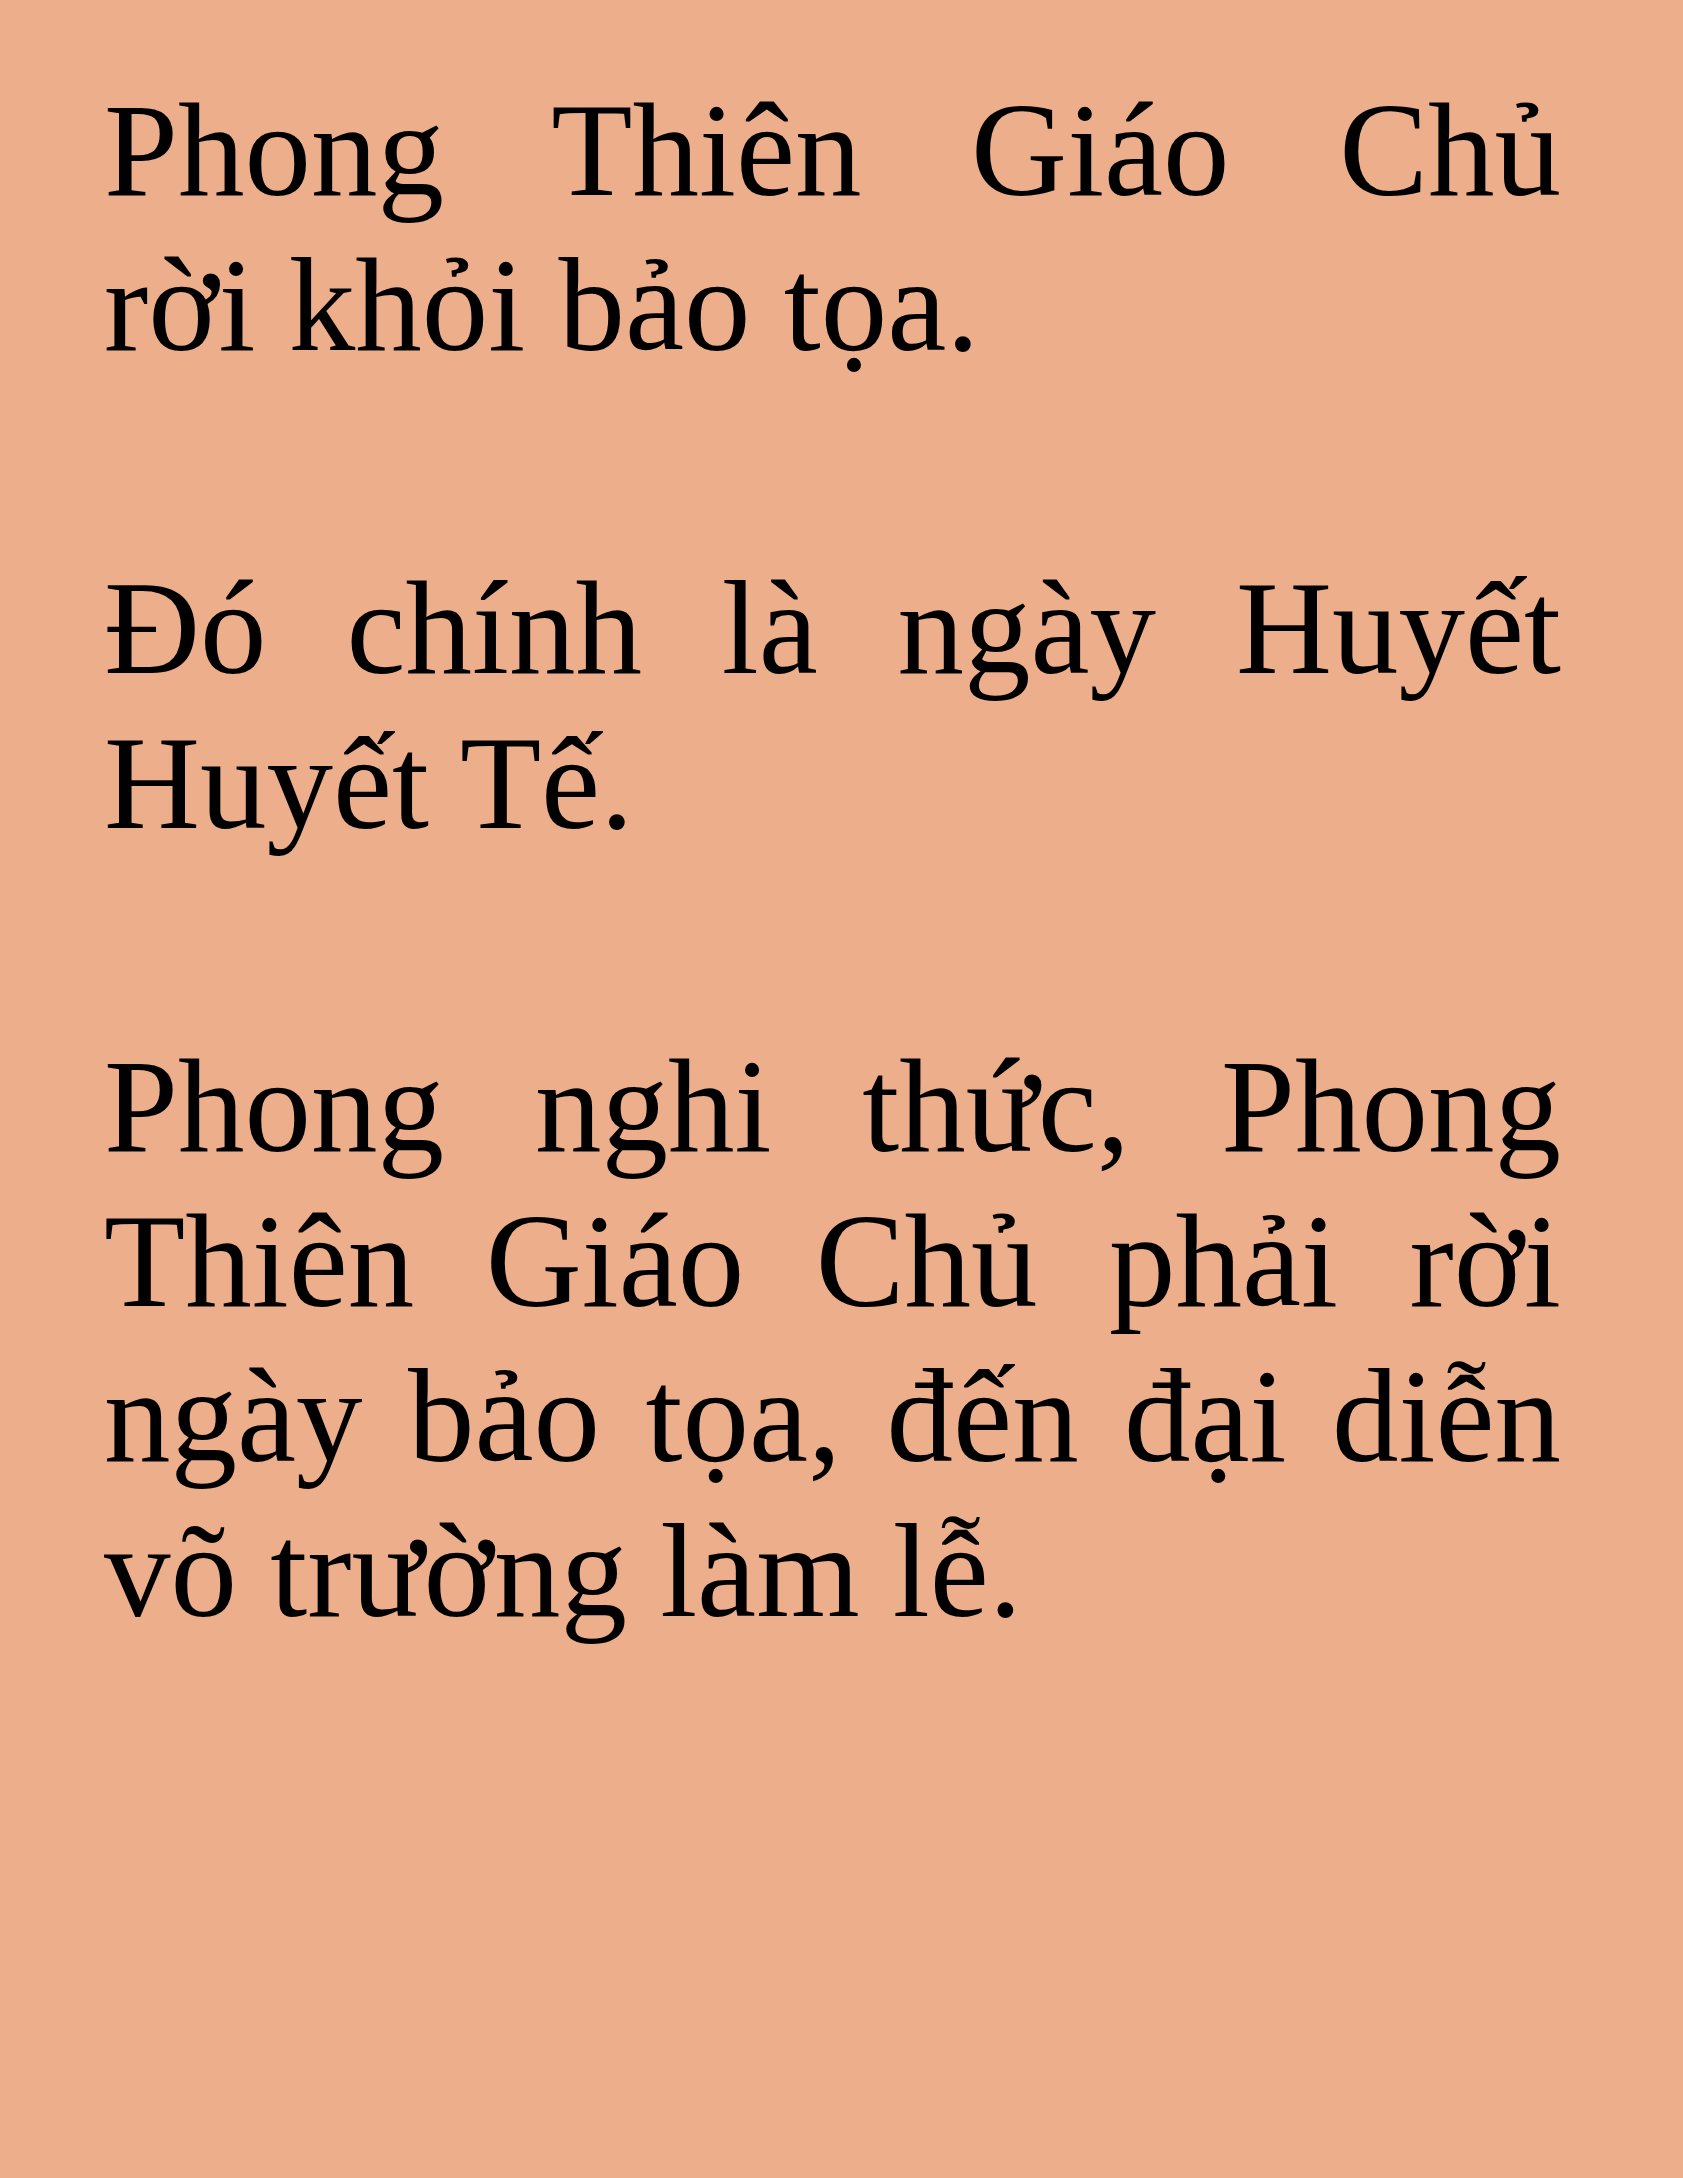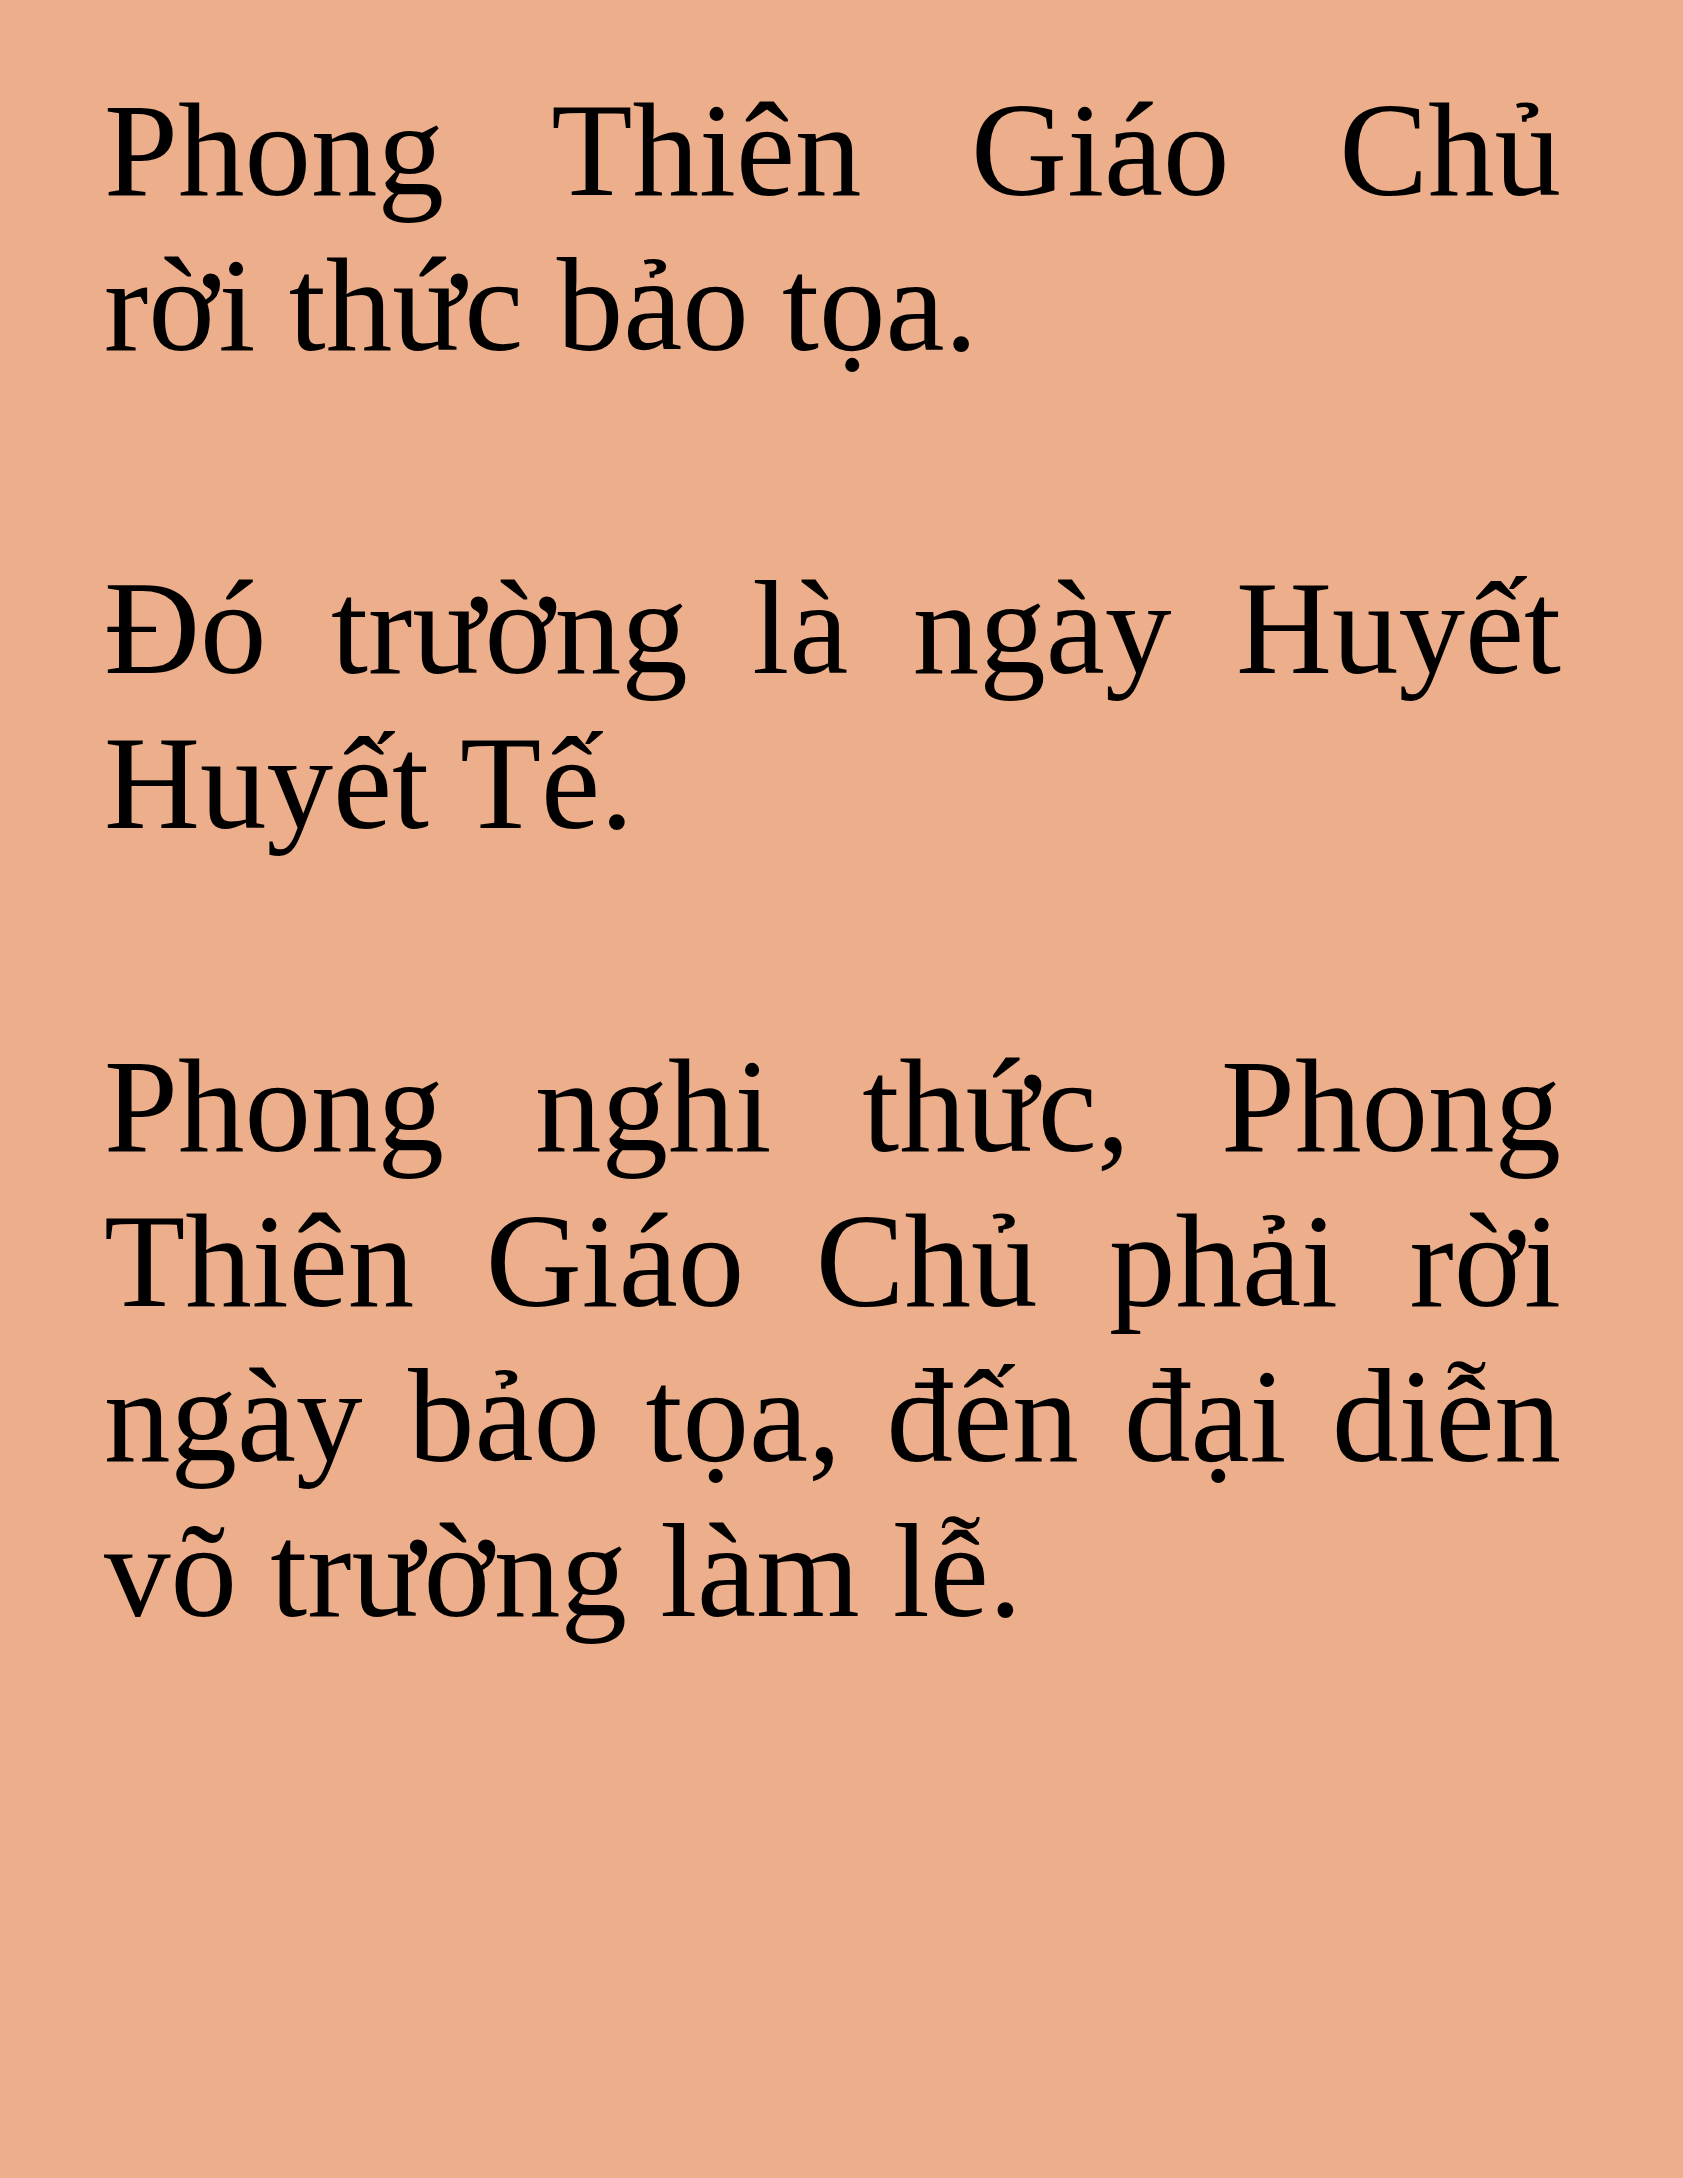--- a/index.html
+++ b/index.html
@@ -36,25 +36,25 @@
     text-align-last: left;
   }
 </style>
 </head>
 <body style="--bg: #ECAE8B; --fg: #000000;">
 
 <div class="page">
 
   <p class="para">
     <span class="line just">Phong Thiên Giáo Chủ</span>
-    <span class="line last">rời thức bảo tọa.</span>
+    <span class="line last">rời khỏi bảo tọa.</span>
   </p>
 
   <p class="para">
-    <span class="line just">Đó trường là ngày Huyết</span>
+    <span class="line just">Đó chính là ngày Huyết</span>
     <span class="line last">Huyết Tế.</span>
   </p>
 
   <p class="para">
     <span class="line just">Phong nghi thức, Phong</span>
     <span class="line just">Thiên Giáo Chủ phải rời</span>
     <span class="line just">ngày bảo tọa, đến đại diễn</span>
     <span class="line last">võ trường làm lễ.</span>
   </p>
 

